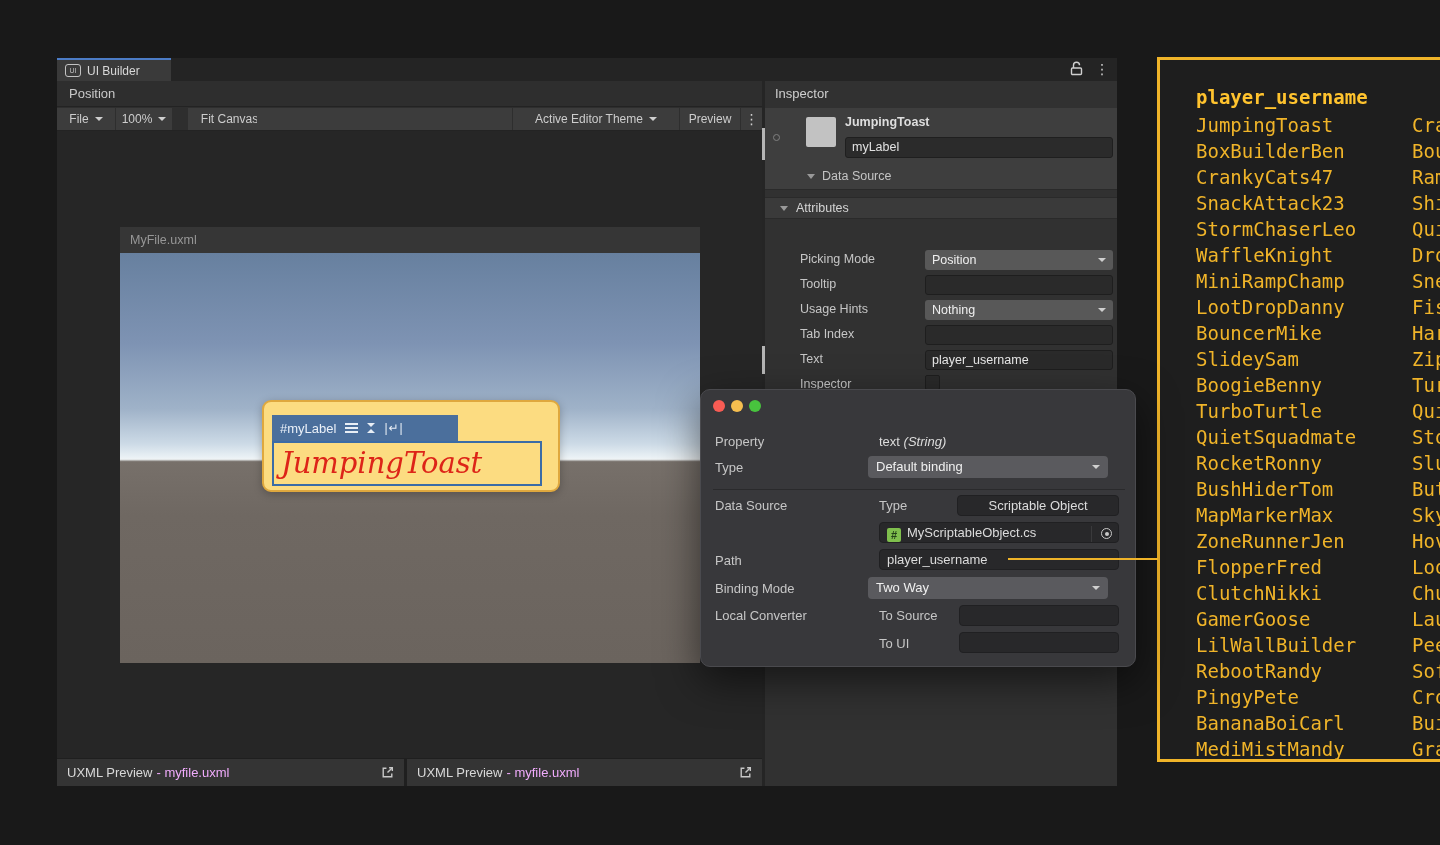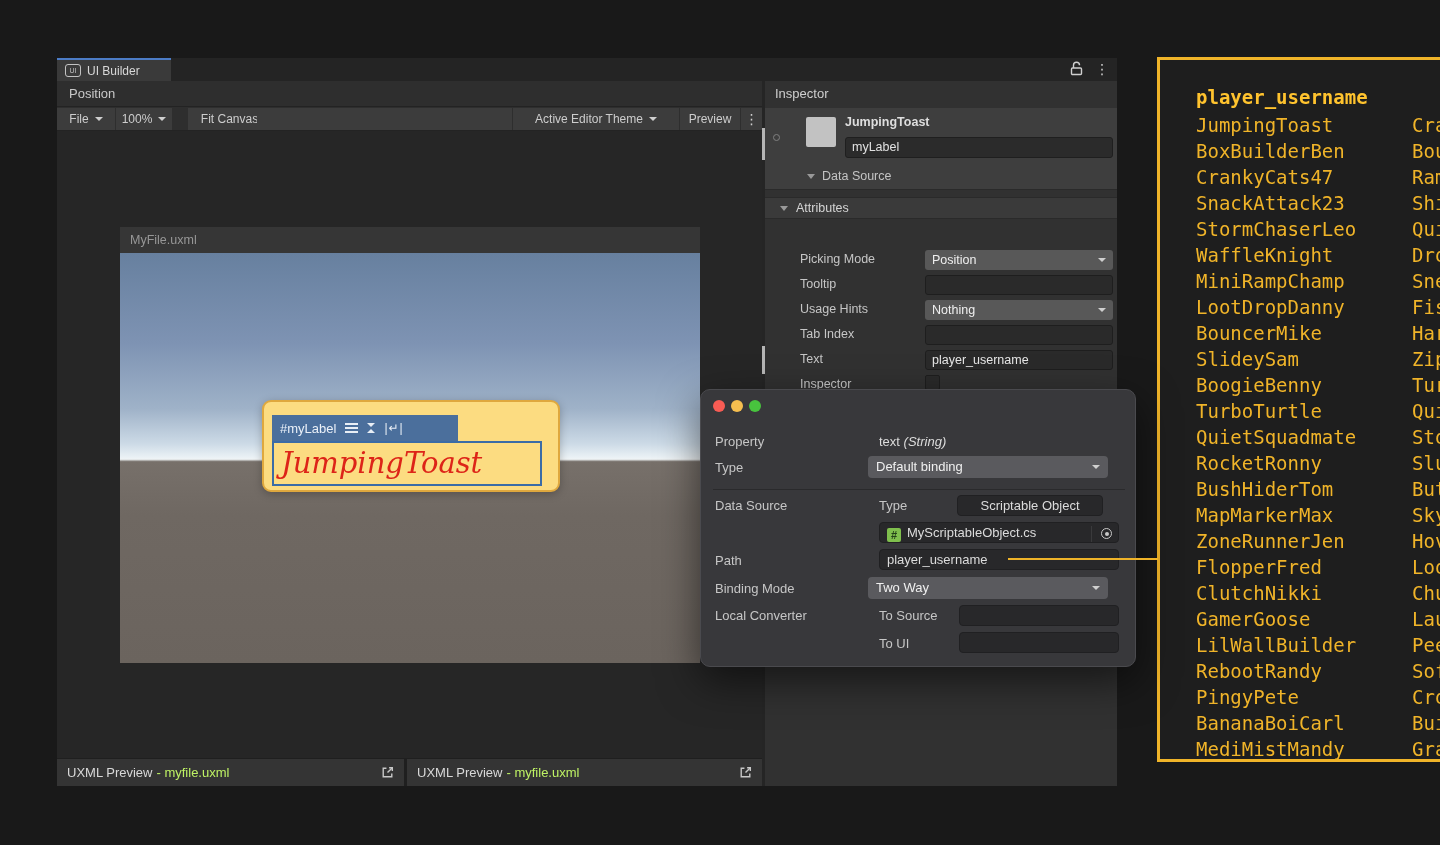--- a/index.html
+++ b/index.html
@@ -47,21 +47,21 @@
   .vc-ico i { display:block; width:0; height:0; border-left:4px solid transparent; border-right:4px solid transparent; }
   .vc-ico .td { border-top:4px solid #E8EEF5; }
   .vc-ico .tu { border-bottom:4px solid #E8EEF5; }
   .wrap-ico { font-size:12px; color:#E8EEF5; letter-spacing:1px; }
   .sel-rect { position:absolute; left:8px; top:39px; width:270px; height:45px; border:2px solid #3B6CA6; }
   .label-text { position:absolute; left:7px; top:0px; font-family:"DejaVu Serif", serif; font-style:italic;
                 font-size:29px; line-height:41px; color:#DD2418; white-space:nowrap; }
   .bottom-bar { position:absolute; left:0; top:677px; width:705px; height:28px; background:#1F1F1F; }
   .bb-sec { position:absolute; top:1px; height:27px; background:#343434; display:flex; align-items:center;
             padding:0 10px; font-size:13px; color:#D8D8D8; }
-  .bb-file { color:#bef264; margin-left:4px; }
+  .bb-file { color:#f0abfc; margin-left:4px; }
   .bb-ext { position:absolute; right:9px; top:6px; }
 
   
   .gutter { position:absolute; left:705px; top:0; width:4px; height:705px; background:#252525; }
   .g-bar { position:absolute; left:0; width:4px; background:#B5B5B5; }
   .ins { position:absolute; left:708px; top:0; width:352px; height:705px; background:#313131; }
   .ins-title { position:absolute; left:10px; top:0; height:26px; line-height:26px; color:#CFCFCF; font-size:13px; }
   .ins-head { position:absolute; left:0; top:27px; width:100%; height:82px; background:#3E3E3E;
               border-bottom:1px solid #2A2A2A; }
   .ins-circ { position:absolute; left:8px; top:33px; width:7px; height:7px; border:1px solid #808080; border-radius:50%; }
@@ -283,21 +283,21 @@
 
   <span class="dlbl" style="top:70px">Type</span>
   <div class="ddrop" style="top:66px">
     <span>Default binding</span><i class="caret"></i>
   </div>
 
   <div class="dlg-div" style="top:99px"></div>
 
   <span class="dlbl" style="top:108px">Data Source</span>
   <span class="dmid" style="top:108px">Type</span>
-  <div class="dfield" style="left:256px;top:105px;width:146px;text-align:center;padding-left:0">Scriptable Object</div>
+  <div class="dfield" style="left:256px;top:105px;width:162px;text-align:center;padding-left:0">Scriptable Object</div>
 
   <div class="dfield" style="left:178px;top:132px;width:240px">
     <span class="script-ico">#</span><span>MyScriptableObject.cs</span>
     <span class="obj-sep"></span>
     <span class="picker"></span>
   </div>
 
   <span class="dlbl" style="top:163px">Path</span>
   <div class="dfield" style="left:178px;top:159px;width:240px">player_username</div>
 

